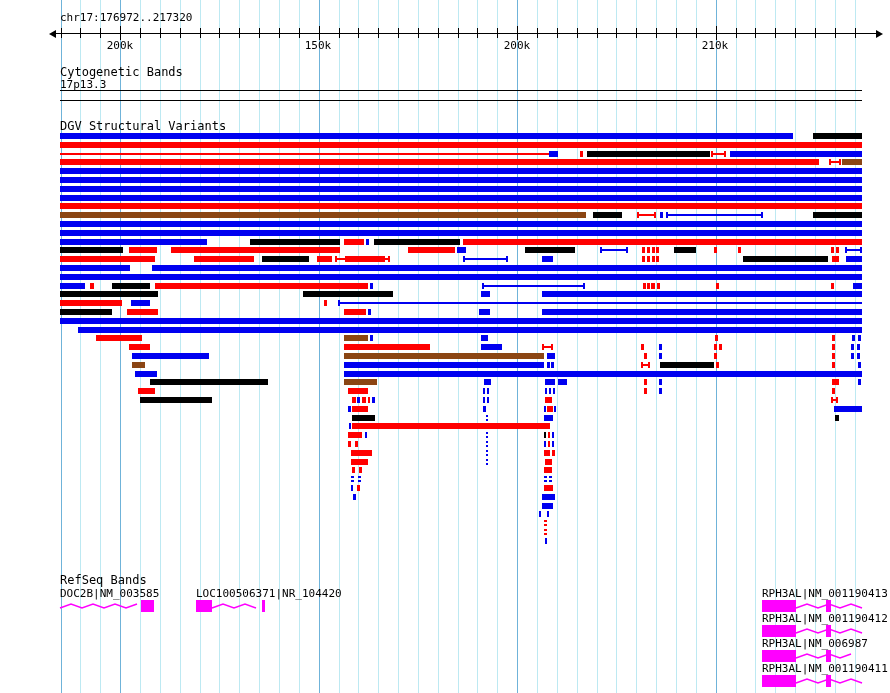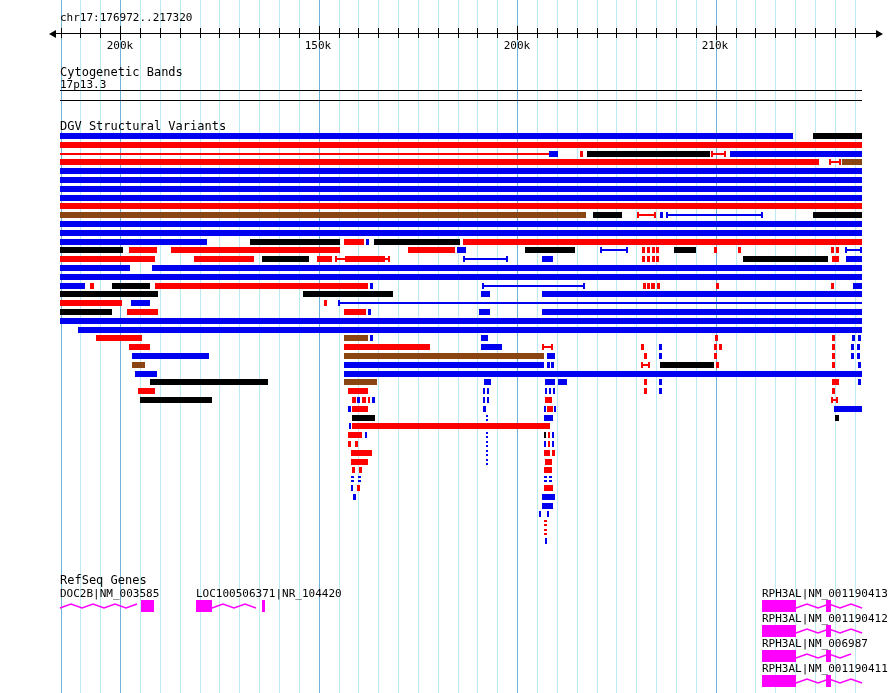--- a/index.html
+++ b/index.html
@@ -345,21 +345,21 @@
       <div class="seg" style="left: 353px; width: 3px; top: 494px; background: rgb(0, 0, 240);"></div>
       <div class="seg" style="left: 542px; width: 13px; top: 494px; background: rgb(0, 0, 240);"></div>
       <div class="seg" style="left: 542px; width: 11px; top: 503px; background: rgb(0, 0, 240);"></div>
       <div class="seg" style="left: 539px; width: 2px; top: 511px; background: rgb(0, 0, 240);"></div>
       <div class="seg" style="left: 547px; width: 2px; top: 511px; background: rgb(0, 0, 240);"></div>
       <div class="seg seg-d" style="left: 544px; width: 3px; top: 520px; color: rgb(255, 0, 0);"></div>
       <div class="seg seg-d" style="left: 544px; width: 3px; top: 529px; color: rgb(255, 0, 0);"></div>
       <div class="seg" style="left: 545px; width: 2px; top: 538px; background: rgb(0, 0, 240);"></div>
     </div>
 
-  <div class="txt hdr" style="left:60px;top:574px">RefSeq Genes</div>
+  <div class="txt hdr" style="left:60px;top:574px">RefSeq Bands</div>
   <div id="genes">
       <div class="txt" style="left: 60px; top: 588px;">DOC2B|NM_003585</div>
       <div class="gbox" style="left: 141px; top: 600px; width: 13px; height: 12px;"></div>
       <svg class="squig" width="81" height="10" style="left: 60px; top: 601px;">
         <polyline points="0,7 11,3 22,7 33,3 44,7 55,3 66,7 77,3" fill="none" stroke="#ff00ff" stroke-width="1.5"></polyline>
       </svg>
       <div class="txt" style="left: 196px; top: 588px;">LOC100506371|NR_104420</div>
       <div class="gbox" style="left: 196px; top: 600px; width: 16px; height: 12px;"></div>
       <svg class="squig" width="50" height="10" style="left: 212px; top: 601px;">
         <polyline points="0,7 11,3 22,7 33,3 44,7" fill="none" stroke="#ff00ff" stroke-width="1.5"></polyline>

